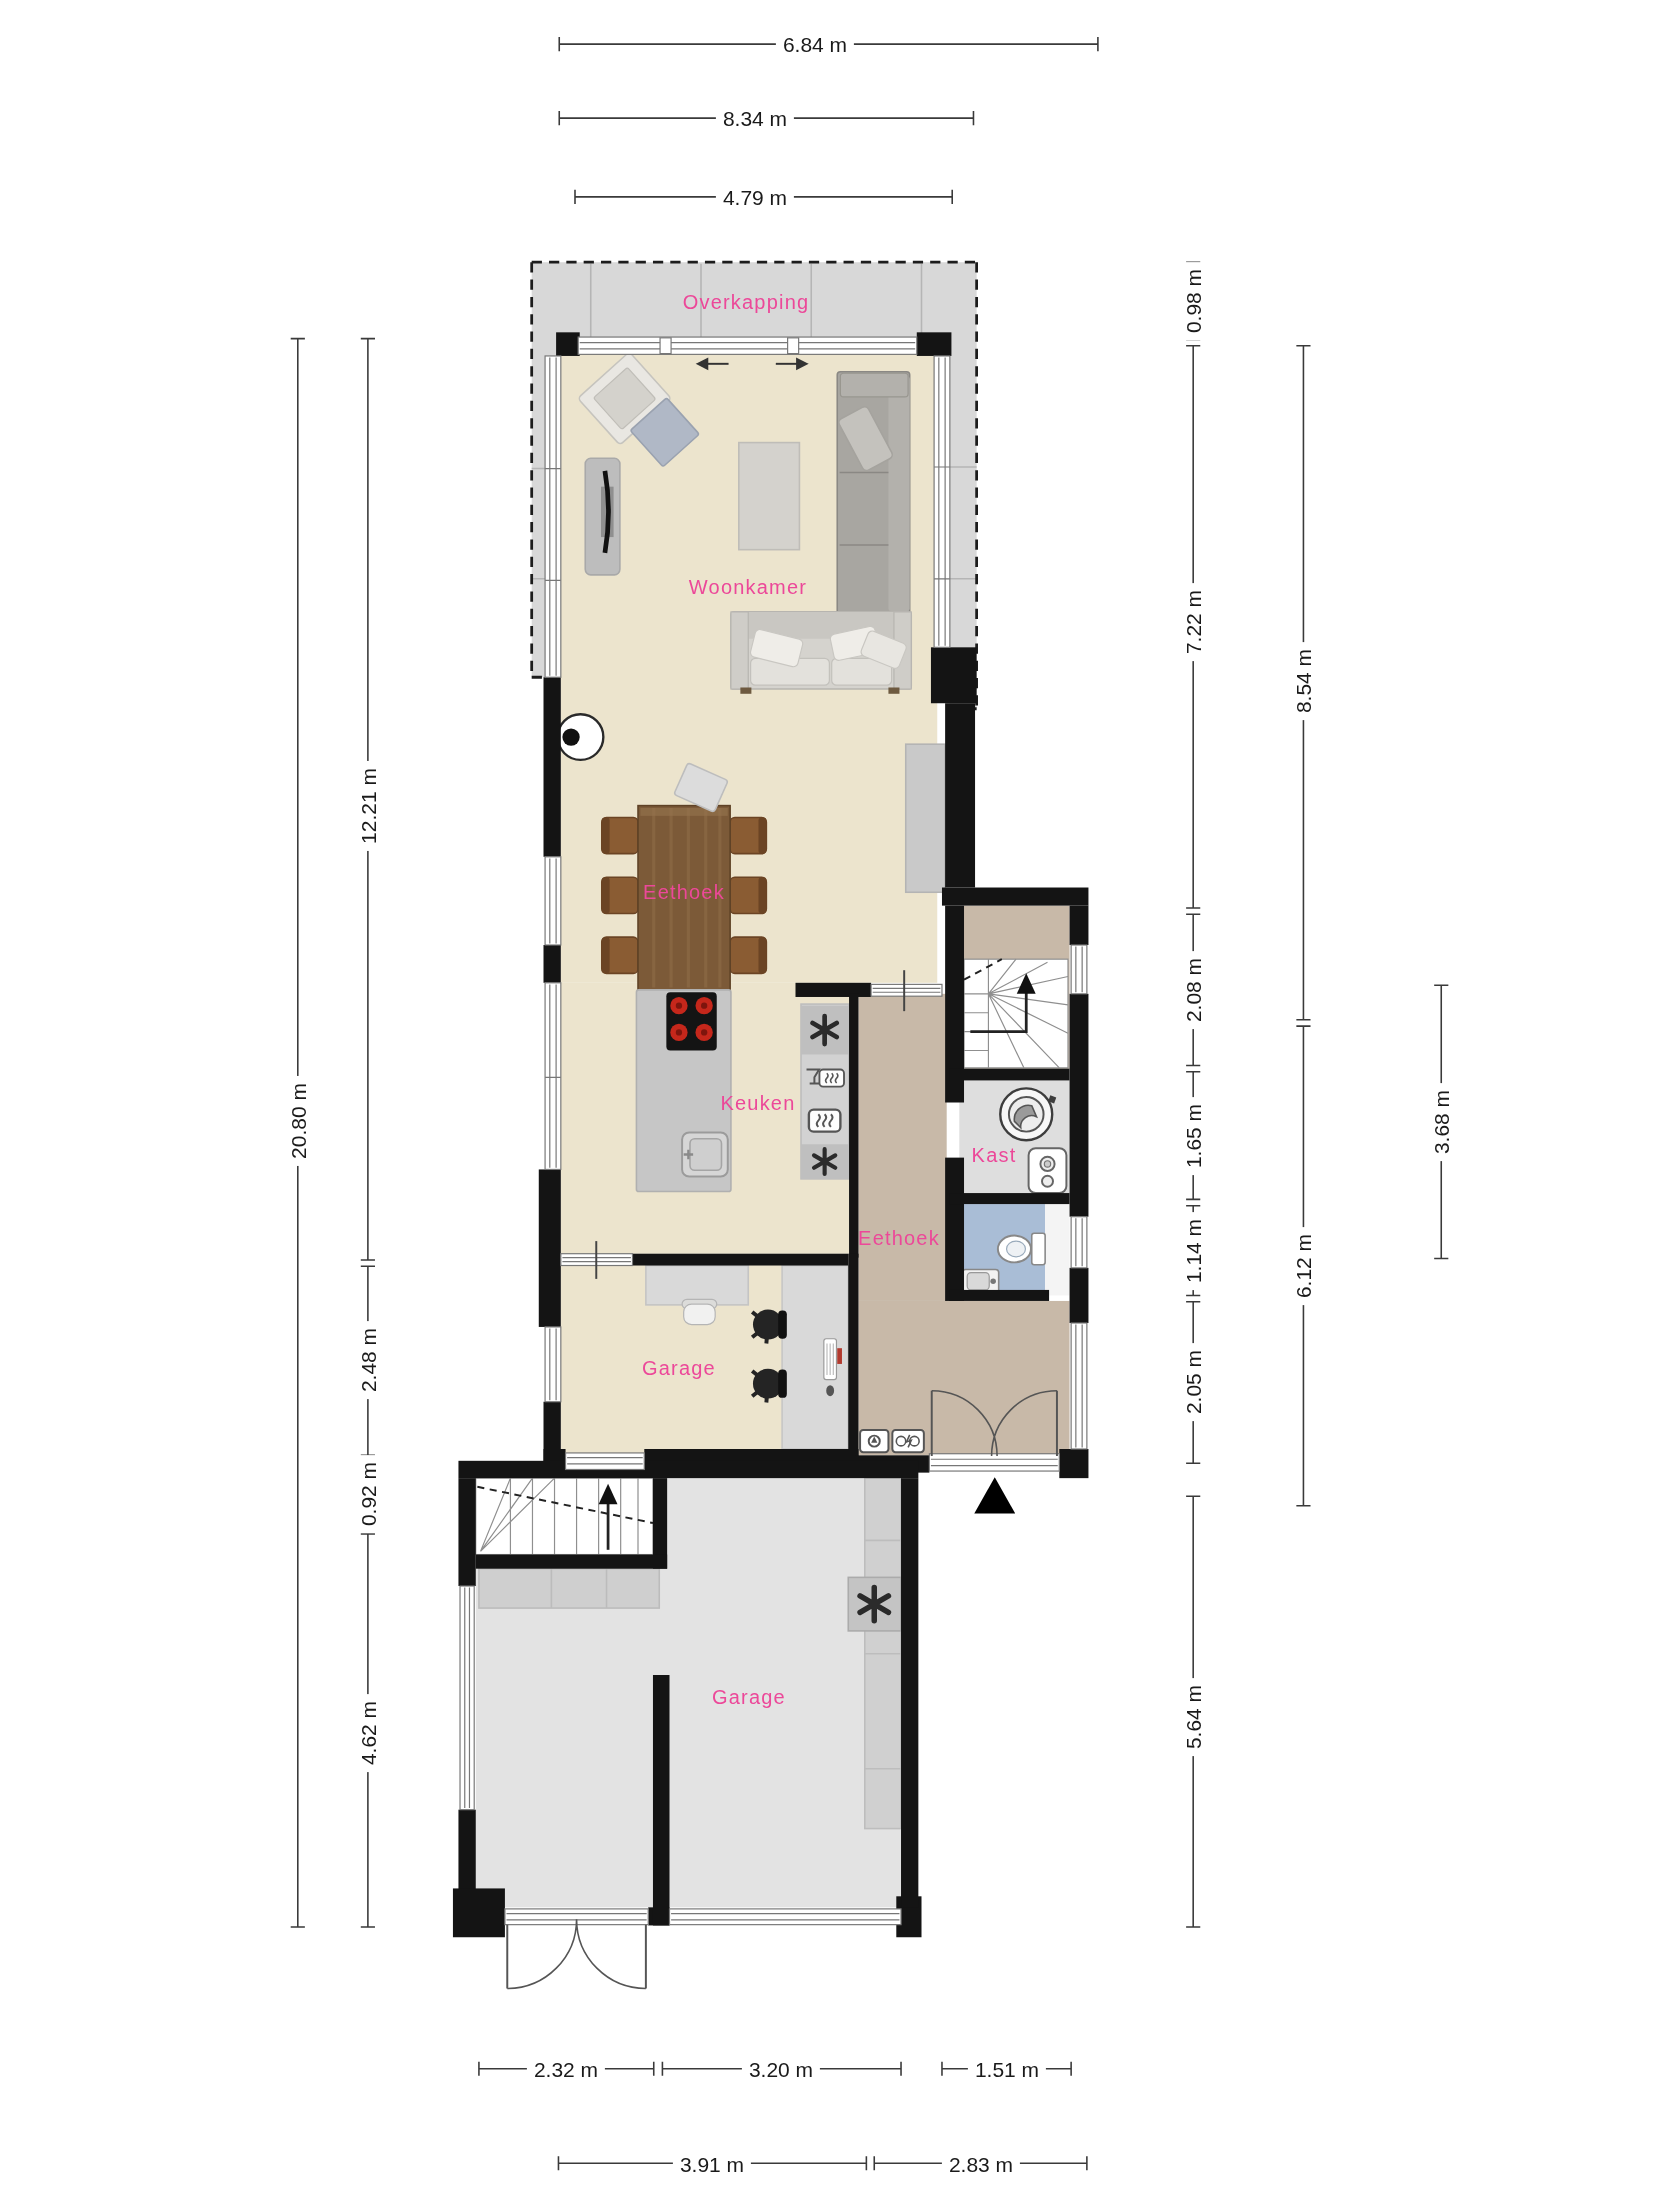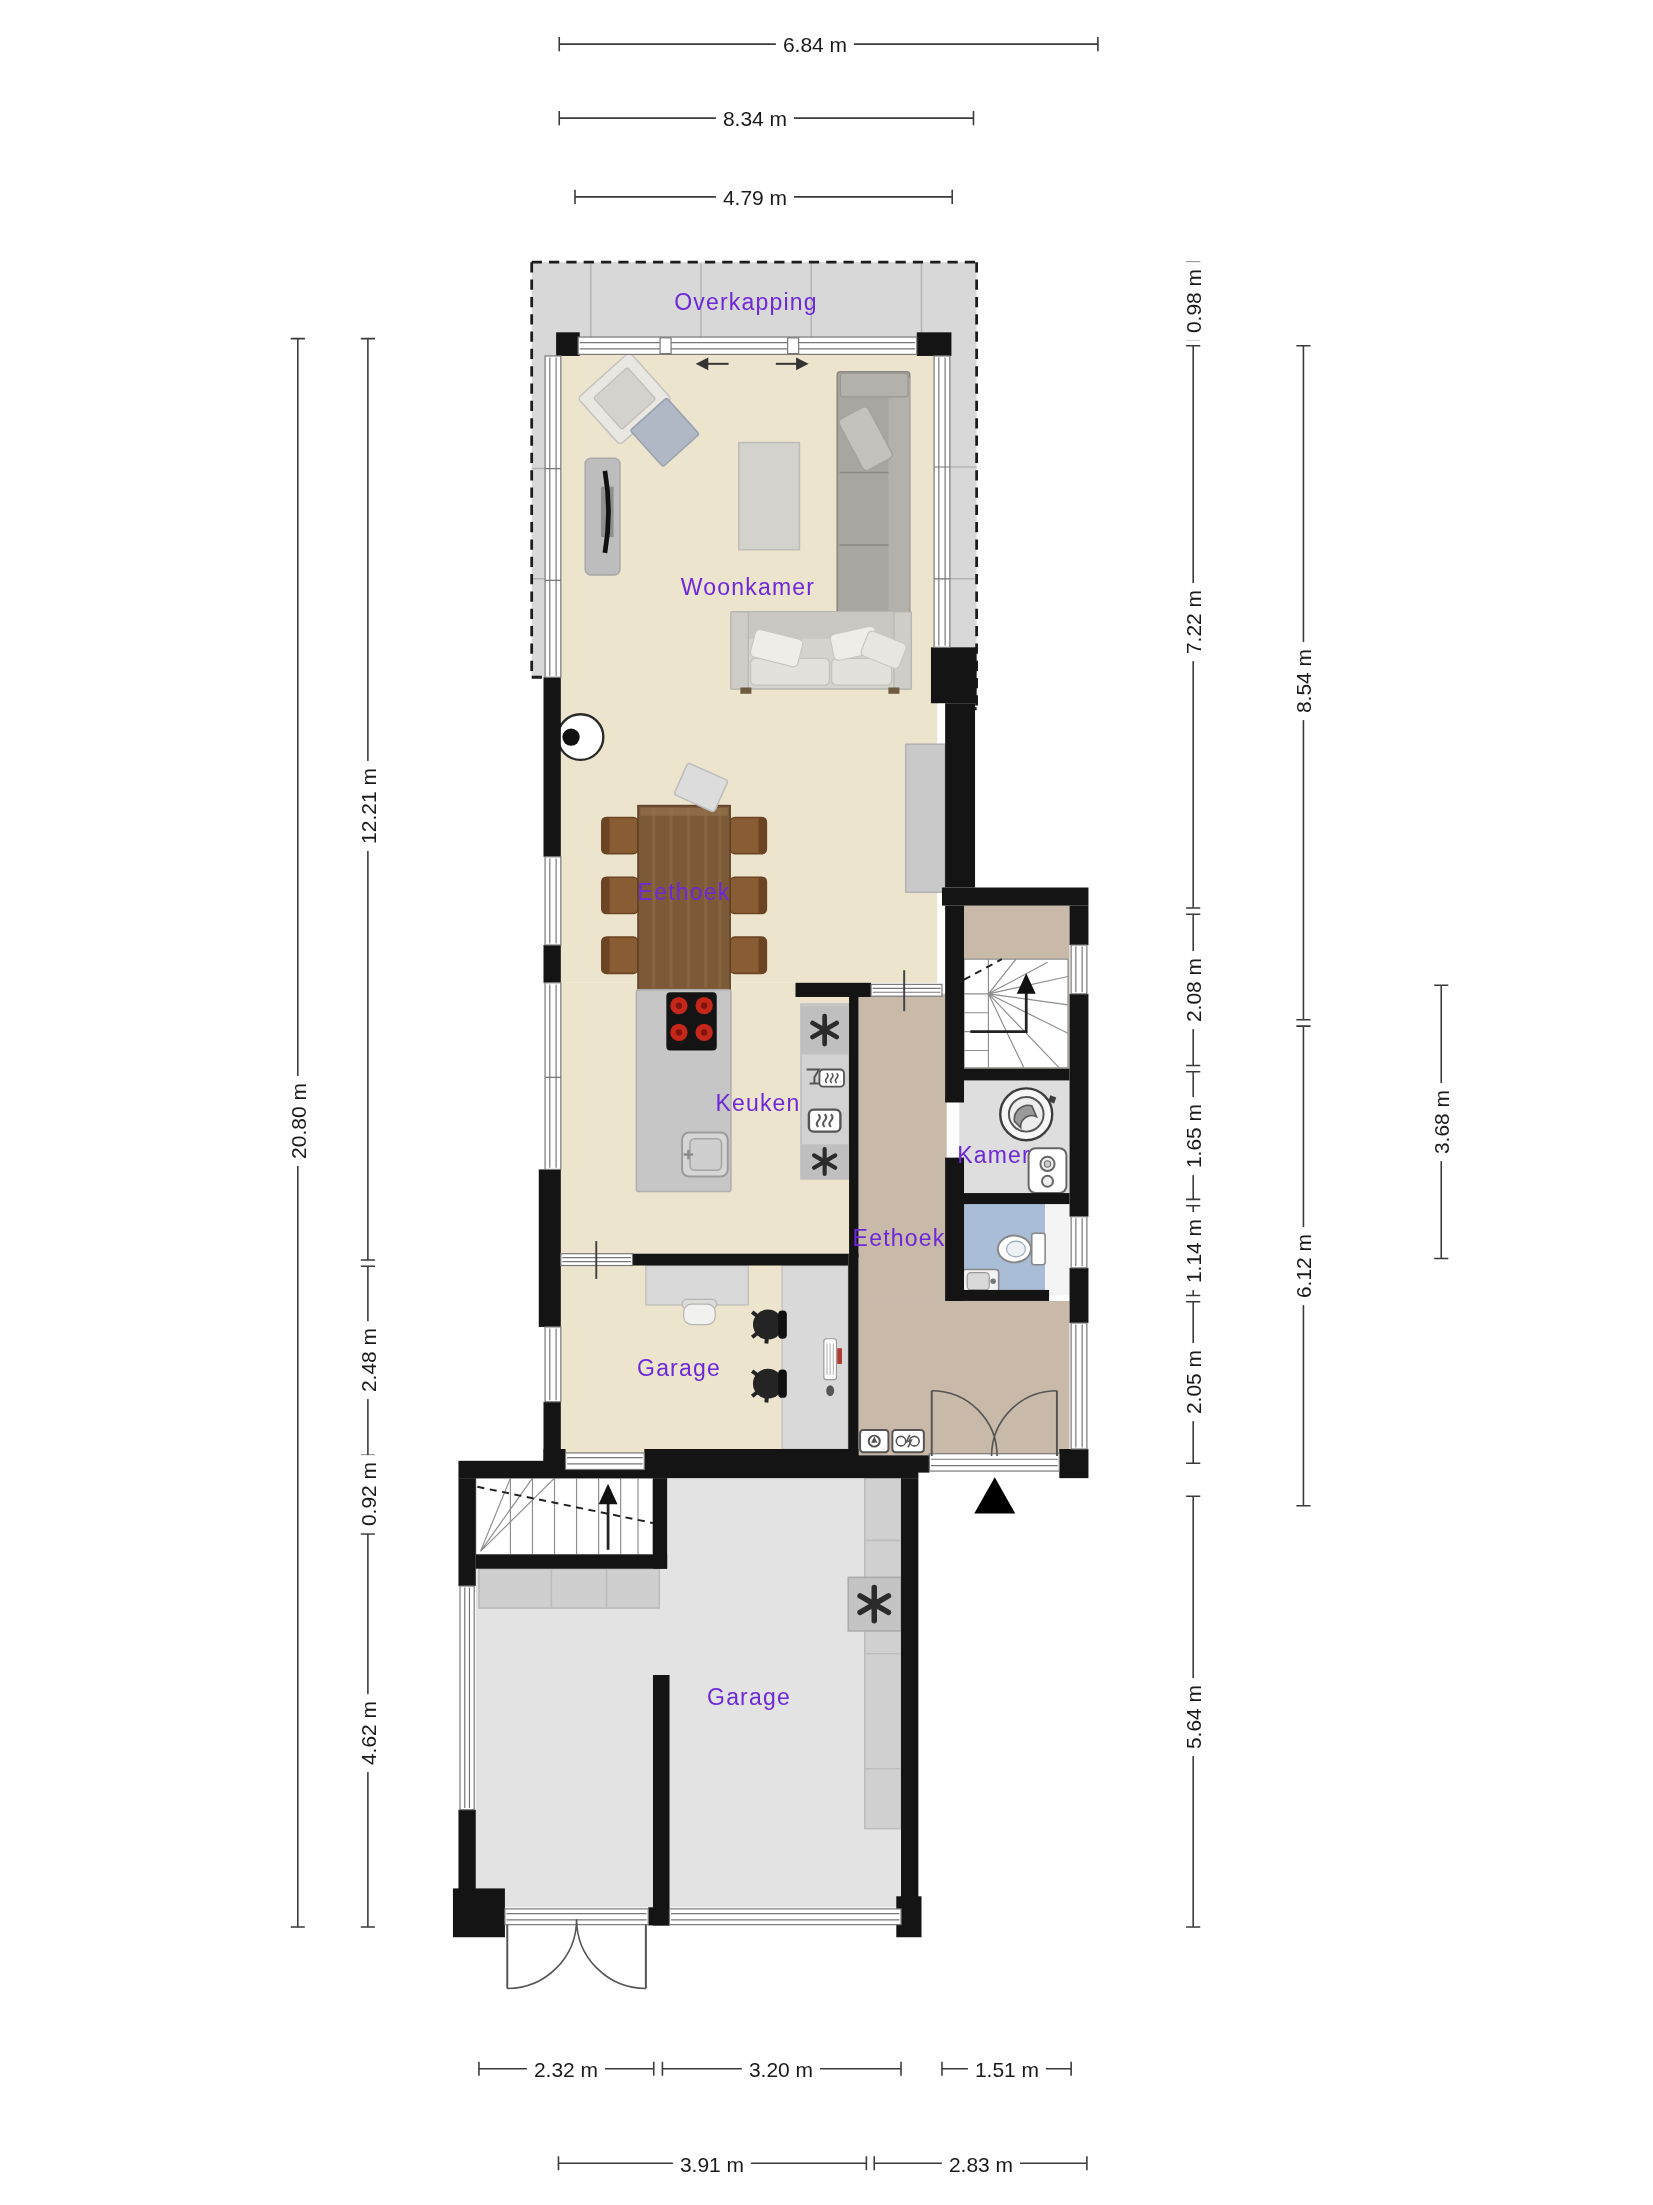--- a/index.html
+++ b/index.html
@@ -1,19 +1,19 @@
 <!DOCTYPE html>
 <html style="font-size:12.6px"><head>
 <meta charset="utf-8">
 <style>
   html,body{margin:0;padding:0;background:#fff;}
   #stage{position:relative;width:1654px;height:2205px;background:#ffffff;overflow:hidden;
          font-family:"Liberation Sans",sans-serif;}
   #plan-svg{position:absolute;left:0;top:0;}
-  .room-label{position:absolute;transform:translate(-50%,-50%);font-size:23px;color:#6d28d9;
+  .room-label{position:absolute;transform:translate(-50%,-50%);font-size:20px;color:#ec4899;
               letter-spacing:1.2px;white-space:nowrap;}
   .dim-label{position:absolute;transform:translate(-50%,-50%);font-size:21px;color:#1a1a1a;
              background:#fff;padding:0.8px 7px;white-space:nowrap;line-height:1.1;}
   .dim-label.v{transform:translate(-50%,-50%) rotate(-90deg);}
 </style>
 </head>
 <body>
 
 <div id="stage">
 
@@ -401,21 +401,21 @@
     <path d="M1196,2627 H1360 M1196,2618 V2636 M1360,2618 V2636"></path>
     <path d="M709,2747 H1100 M709,2738 V2756 M1100,2738 V2756"></path>
     <path d="M1110,2747 H1380 M1110,2738 V2756 M1380,2738 V2756"></path>
   </g>
 </svg>
 
 <span class="room-label" style="left:746px;top:302px">Overkapping</span>
 <span class="room-label" style="left:748px;top:587px">Woonkamer</span>
 <span class="room-label" style="left:684px;top:892px">Eethoek</span>
 <span class="room-label" style="left:758px;top:1103px">Keuken</span>
-<span class="room-label" style="left:994px;top:1155px">Kamer</span>
+<span class="room-label" style="left:994px;top:1155px">Kast</span>
 <span class="room-label" style="left:899px;top:1238px">Eethoek</span>
 <span class="room-label" style="left:679px;top:1368px">Garage</span>
 <span class="room-label" style="left:749px;top:1697px">Garage</span>
 
 <span class="dim-label" style="left:815px;top:44px">6.84 m</span>
 <span class="dim-label" style="left:755px;top:118px">8.34 m</span>
 <span class="dim-label" style="left:755px;top:197px">4.79 m</span>
 
 <span class="dim-label v" style="left:298px;top:1121px">20.80 m</span>
 <span class="dim-label v" style="left:368px;top:806px">12.21 m</span>

